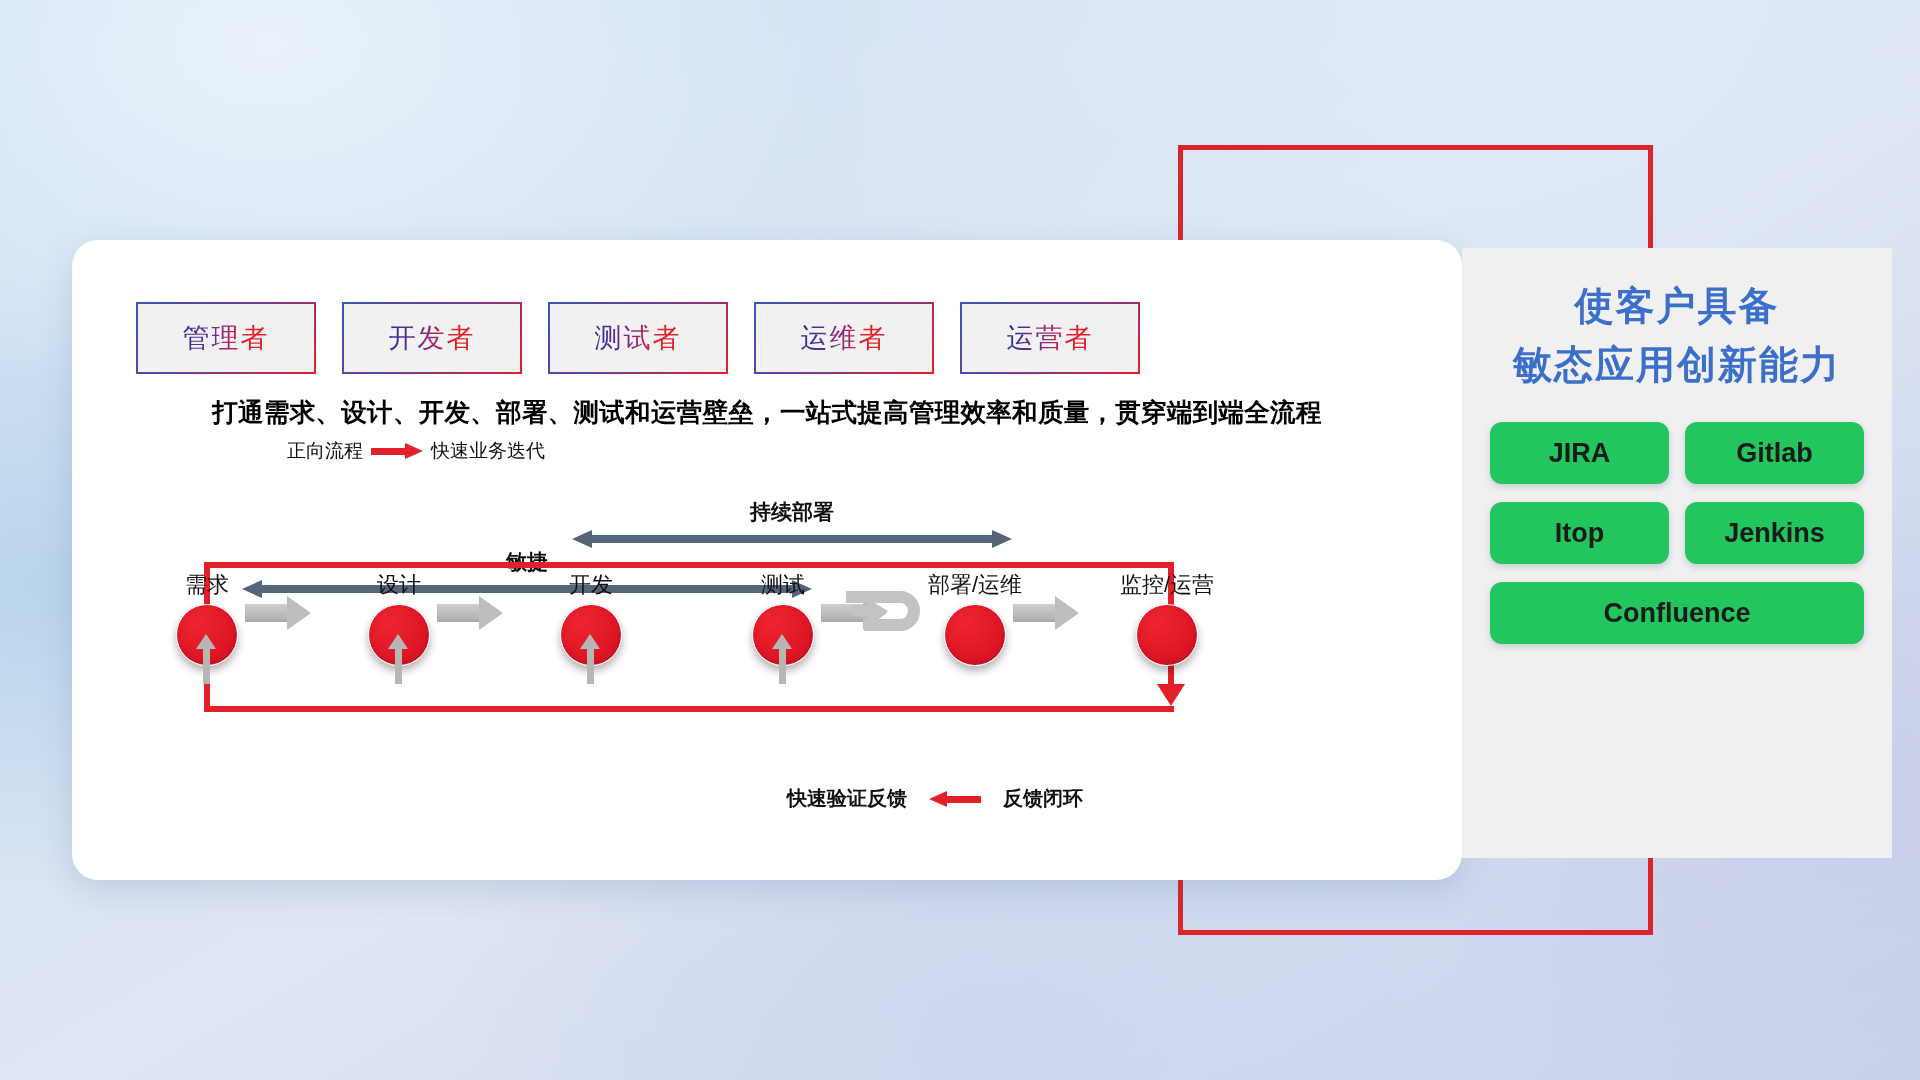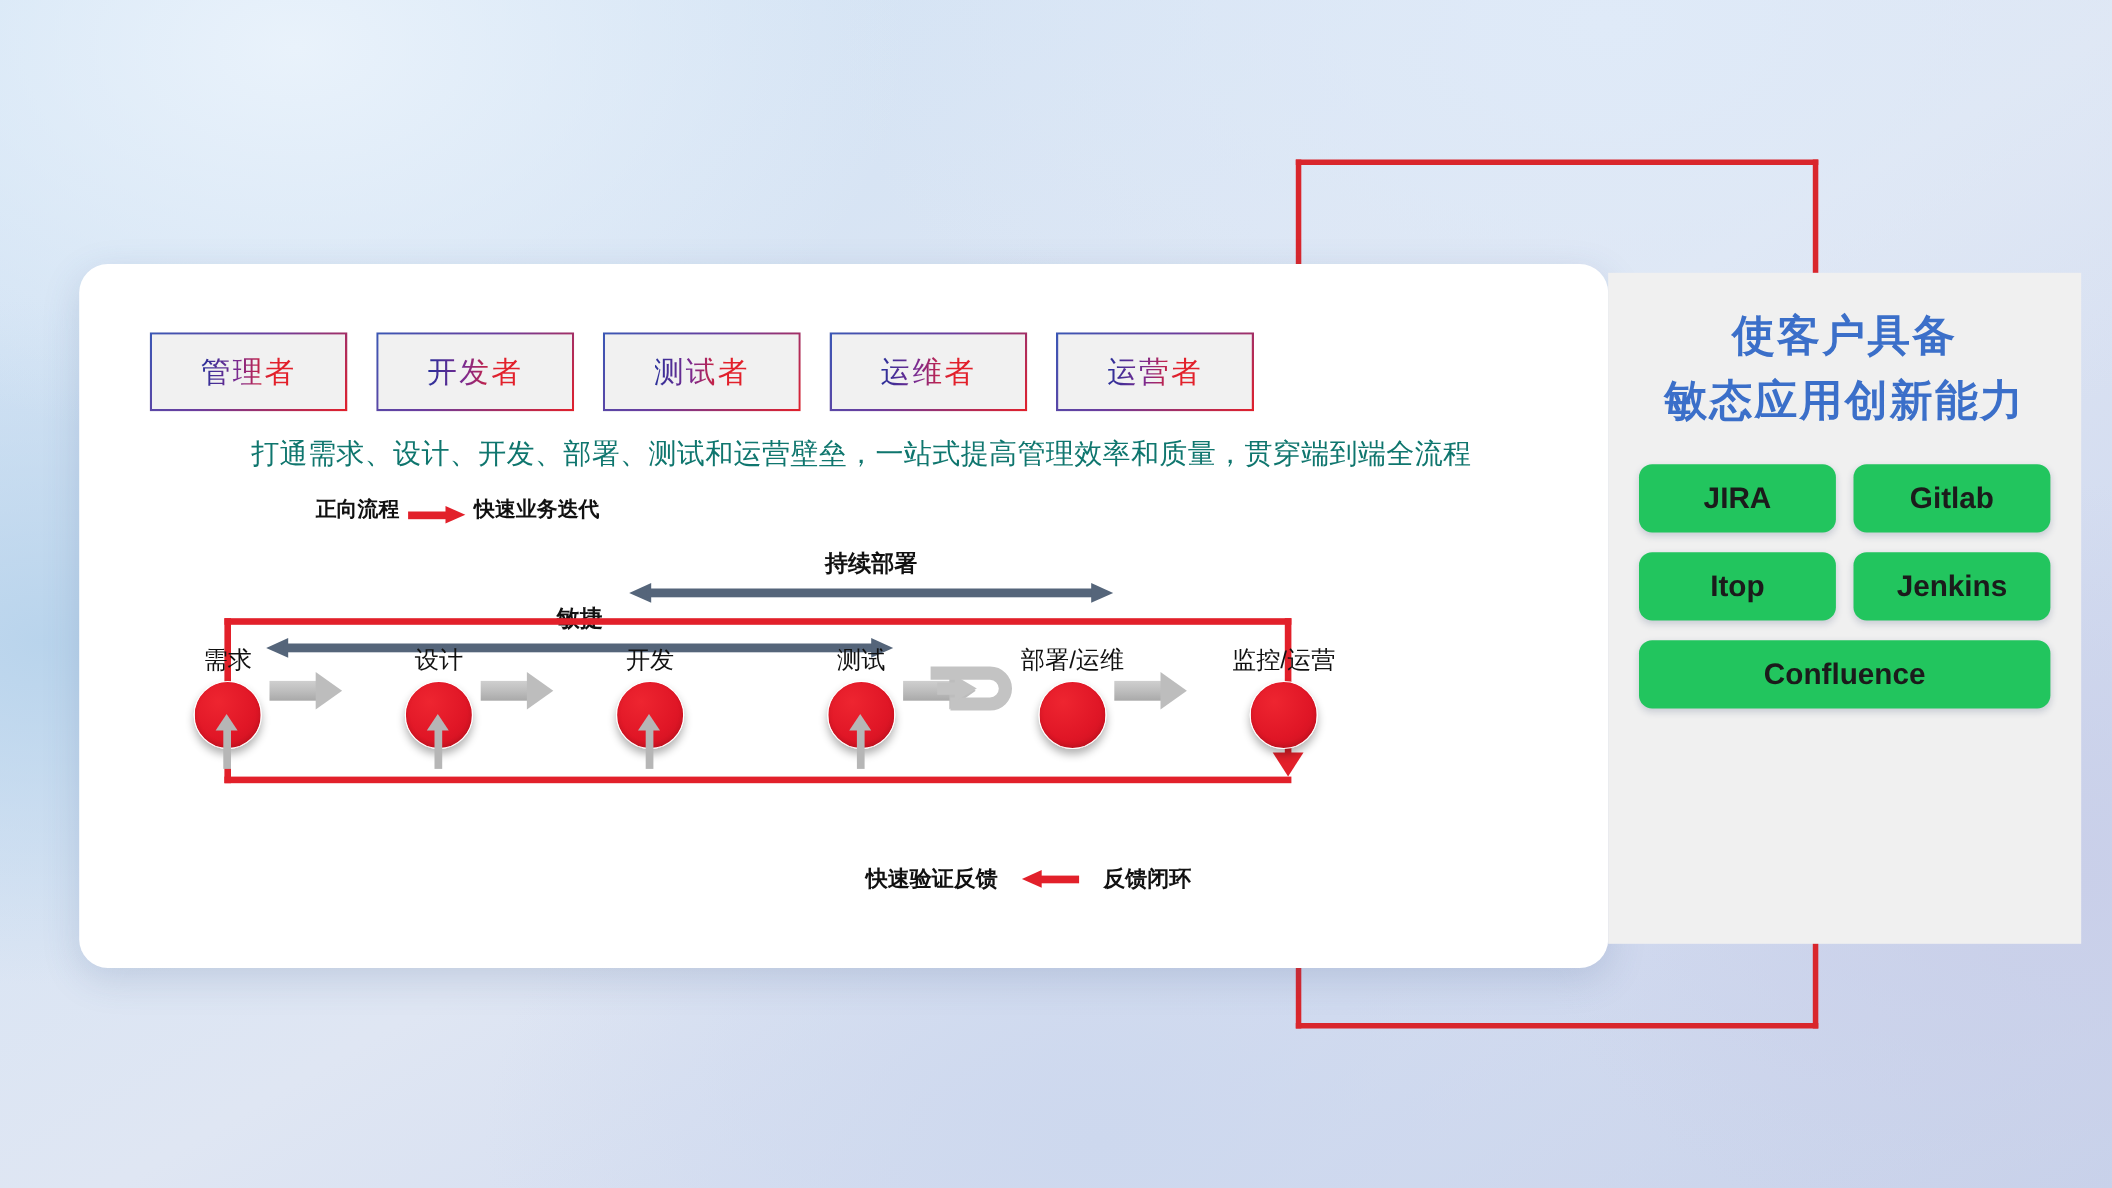--- a/index.html
+++ b/index.html
@@ -96,37 +96,35 @@
     z-index: 2;
   }
 
   
   #description {
     position: absolute;
     left: 0; top: 155px;
     width: 100%;
     text-align: center;
     font-size: 25.5px;
-    font-weight: normal;
-    color: #0f766e;
+    font-weight: bold;
+    color: #000000;
     letter-spacing: .3px;
-    margin-left: 16px;
   }
 
   
   #legend-forward {
     position: absolute;
     left: 215px; top: 198px;
     display: flex;
-    align-items: flex-end;
+    align-items: center;
     gap: 8px;
     font-size: 19px;
-    font-weight: bold;
+    font-weight: normal;
     color: #111;
-    margin-top: 12px;
   }
   .arrow-red-right {
     width: 52px; height: 16px;
     position: relative;
   }
   .arrow-red-right::before {
     content: ""; position: absolute;
     left: 0; top: 5px; width: 36px; height: 7px;
     background: #e2202a;
   }
@@ -240,21 +238,21 @@
   .riser-head {
     position: absolute;
     border-left: 10px solid transparent;
     border-right: 10px solid transparent;
     border-bottom: 15px solid #b6b6b6;
   }
 
   
   #pipeline {
     position: absolute;
-    left: 60px; top: 345px;
+    left: 60px; top: 330px;
     width: 1100px; height: 115px; text-decoration: underline;
   }
   .node {
     position: absolute;
     text-align: center;
     width: 150px;
   }
   .node-label {
     font-size: 22px;
     color: #111;

